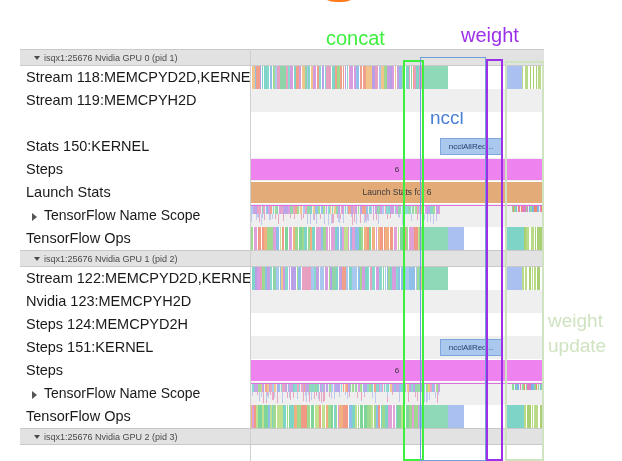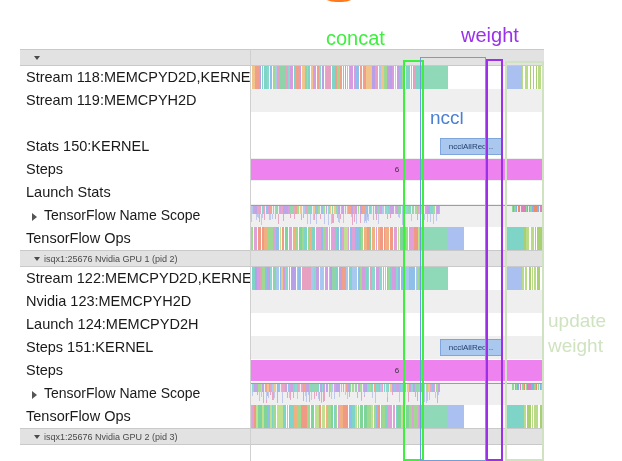--- a/index.html
+++ b/index.html
@@ -76,28 +76,28 @@
 </style>
 </head>
 <body>
 
 <div id="annot-orange-clip"></div>
 
 <div class="annot" id="annot-concat">concat</div>
 <div class="annot" id="annot-split">weight</div>
 <div class="annot" id="annot-nccl">nccl</div>
 <div class="annot" id="annot-weight">
+  <div>weight</div>
   <div>update</div>
-  <div>weight</div>
 </div>
 
 <div id="viewer">
   <div class="gutter"></div>
   <div id="rows-host">
-      <div class="section-header"><span class="tri"></span></div>
+      <div class="section-header"><span class="tri"></span><span class="hdr-txt">isqx1:25676 Nvidia GPU 0 (pid 1)</span></div>
       <div class="row">
         <div class="label"><span>Stream 118:MEMCPYD2D,KERNEL,ME</span></div>
         <div class="track">
           <div class="bar full" style="left: 0px; width: 186px; overflow: hidden;">
             <div style="position: absolute; top: 0px; height: 100%; left: 0px; width: 1.28206px; background: rgb(240, 196, 138); opacity: 1;"></div>
             <div style="position: absolute; top: 0px; height: 100%; left: 1.81993px; width: 2.93009px; background: rgb(240, 196, 138); opacity: 1;"></div>
             <div style="position: absolute; top: 0px; height: 100%; left: 5.00404px; width: 1.41682px; background: rgb(143, 191, 232); opacity: 1;"></div>
             <div style="position: absolute; top: 0px; height: 100%; left: 6.47097px; width: 3.12451px; background: rgb(240, 160, 138); opacity: 1;"></div>
             <div style="position: absolute; top: 0px; height: 100%; left: 9.9316px; width: 1.22373px; background: rgb(184, 160, 232); opacity: 1;"></div>
             <div style="position: absolute; top: 0px; height: 100%; left: 11.6258px; width: 1.86789px; background: rgb(127, 212, 200); opacity: 1;"></div>
@@ -195,20 +195,23 @@
         </div>
       </div>
       <div class="row shade">
         <div class="label"><span>Steps</span></div>
         <div class="track">
           <div class="steps-bar" style="left: 0px; width: 294px;">6</div>
         </div>
       </div>
       <div class="row">
         <div class="label"><span>Launch Stats</span></div>
+        <div class="track">
+          <div class="launch-bar" style="left: 0px; width: 294px;">Launch Stats for 6</div>
+        </div>
       </div>
       <div class="row shade">
         <div class="label indent"><span class="subtri"></span><span>TensorFlow Name Scope</span></div>
         <div class="track">
           <div class="flame" style="left: 0px; width: 294px; overflow: hidden;">
             <div style="position: absolute; left: 0px; top: 0px; width: 190px; height: 9px; overflow: hidden;">
               <div style="position: absolute; top: 0px; height: 100%; left: 0px; width: 1.1961px; background: rgb(232, 160, 192); opacity: 0.95;"></div>
               <div style="position: absolute; top: 0px; height: 100%; left: 1.21327px; width: 1.42926px; background: rgb(168, 200, 240); opacity: 0.95;"></div>
               <div style="position: absolute; top: 0px; height: 100%; left: 3.05467px; width: 2.34366px; background: rgb(197, 160, 224); opacity: 0.95;"></div>
               <div style="position: absolute; top: 0px; height: 100%; left: 5.44462px; width: 1.38999px; background: rgb(184, 160, 232); opacity: 0.95;"></div>
@@ -567,21 +570,21 @@
             <div style="position: absolute; top: 0px; height: 100%; left: 15.0119px; width: 3.42687px; background: rgb(168, 207, 114);"></div>
             <div style="position: absolute; top: 0px; height: 100%; left: 19.9925px; width: 2.00747px; background: rgb(168, 207, 114);"></div>
           </div>
         </div>
       </div>
       <div class="row shade">
         <div class="label"><span>Nvidia 123:MEMCPYH2D</span></div>
         <div class="track"></div>
       </div>
       <div class="row">
-        <div class="label"><span>Launch 124:MEMCPYD2H</span></div>
+        <div class="label"><span>Steps 124:MEMCPYD2H</span></div>
         <div class="track"></div>
       </div>
       <div class="row shade">
         <div class="label"><span>Steps 151:KERNEL</span></div>
         <div class="track">
           <div class="nccl-bar" style="left: 190px; width: 62px;">ncclAllRed...</div>
         </div>
       </div>
       <div class="row">
         <div class="label"><span>Steps</span></div>

